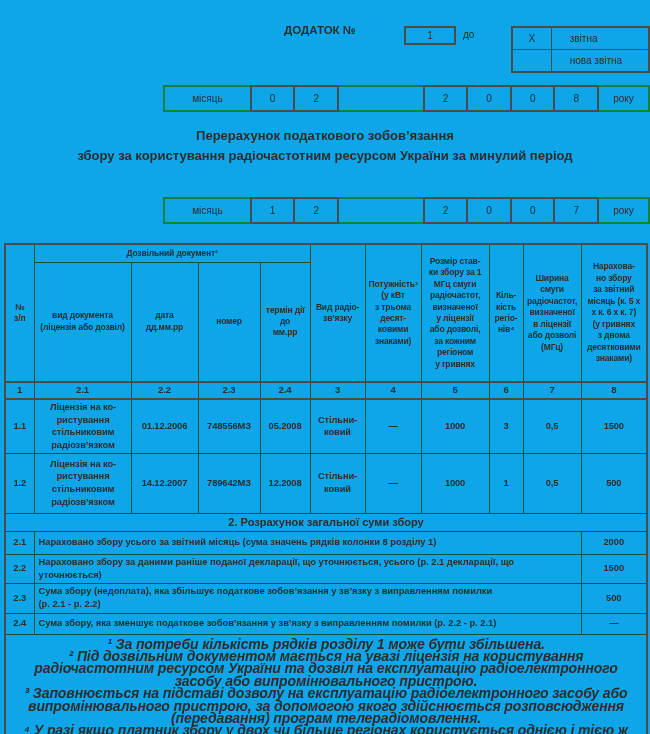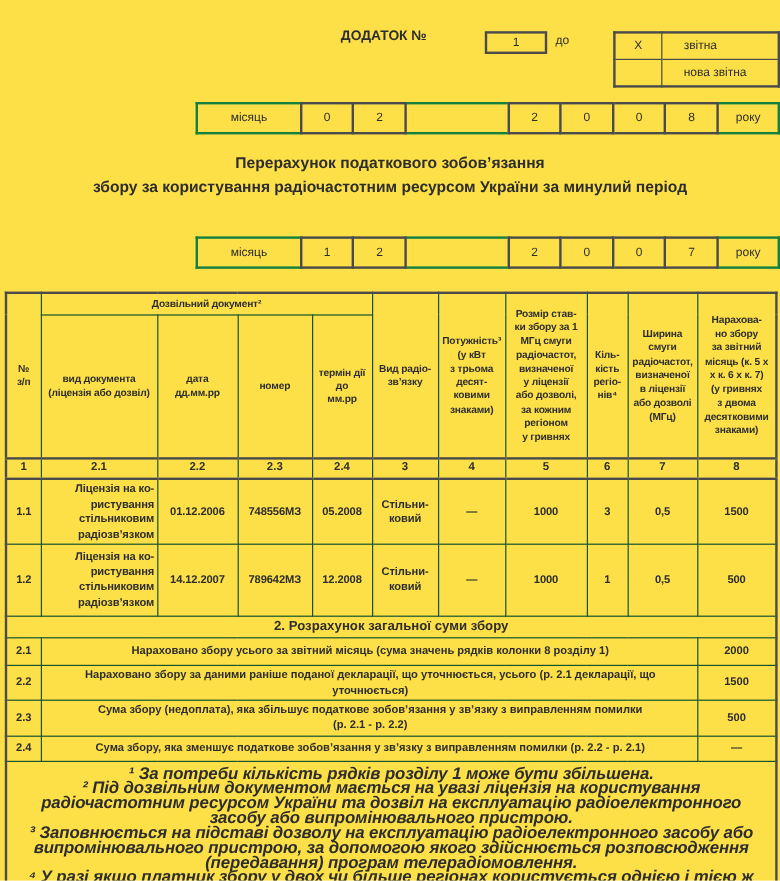--- a/index.html
+++ b/index.html
@@ -1,17 +1,17 @@
 <!DOCTYPE html>
 <html><head>
 <meta charset="utf-8">
 <style>
   html,body { margin:0; padding:0; background:#ffffff; }
   .page {
-    position:relative; width:650px; height:734px; background:#fde047;
+    position:relative; width:650px; height:734px; background:#0ea5e9;
     font-family:"Liberation Sans", sans-serif; color:#2d2d2d; overflow:hidden;
   }
   
   .appendix-label { position:absolute; left:284px; top:24px; font-size:11.5px; font-weight:bold; }
   .num-box {
     position:absolute; left:404px; top:26px; width:48px; height:15px;
     border:2px solid #4b4b4b; text-align:center; font-size:10px; line-height:15px;
   }
   .to-label { position:absolute; left:463px; top:29px; font-size:10px; }
   .opt-table { position:absolute; left:511px; top:26px; border-collapse:collapse; border:2px solid #4b4b4b; }
@@ -38,23 +38,23 @@
   .main-table td {
     border:1px solid #14532d; text-align:center; vertical-align:middle;
     padding:1px 2px; overflow:hidden; font-size:8.5px; line-height:1.35;
     letter-spacing:-0.15px;
     font-weight:bold;
   }
   .pre { white-space:pre-line; }
   .nums td { font-weight:bold; font-size:9.5px; letter-spacing:0;
              border-top:2px solid #4b4b4b; border-bottom:2px solid #4b4b4b; }
   .data td { font-size:9.3px; letter-spacing:-0.1px; }
-  .data .doc { text-align:right; padding-left:3px; }
+  .data .doc { text-align:center; padding-left:3px; }
   .sec-title td { font-size:11px; letter-spacing:0; }
-  .sec .desc { text-align:center; padding-left:4px; font-size:9.3px; letter-spacing:0; }
+  .sec .desc { text-align:left; padding-left:4px; font-size:9.3px; letter-spacing:0; }
   .sec .no, .sec .val { font-size:9.3px; letter-spacing:0; }
   .foot td { text-align:left; vertical-align:top; padding:3px 6px; }
   .fnote { font-style:italic; font-size:14px; line-height:12.4px; letter-spacing:-0.1px;text-align:center; }
 </style>
 </head>
 <body>
 
 <div class="page">
 
   <div class="appendix-label">ДОДАТОК №</div>

